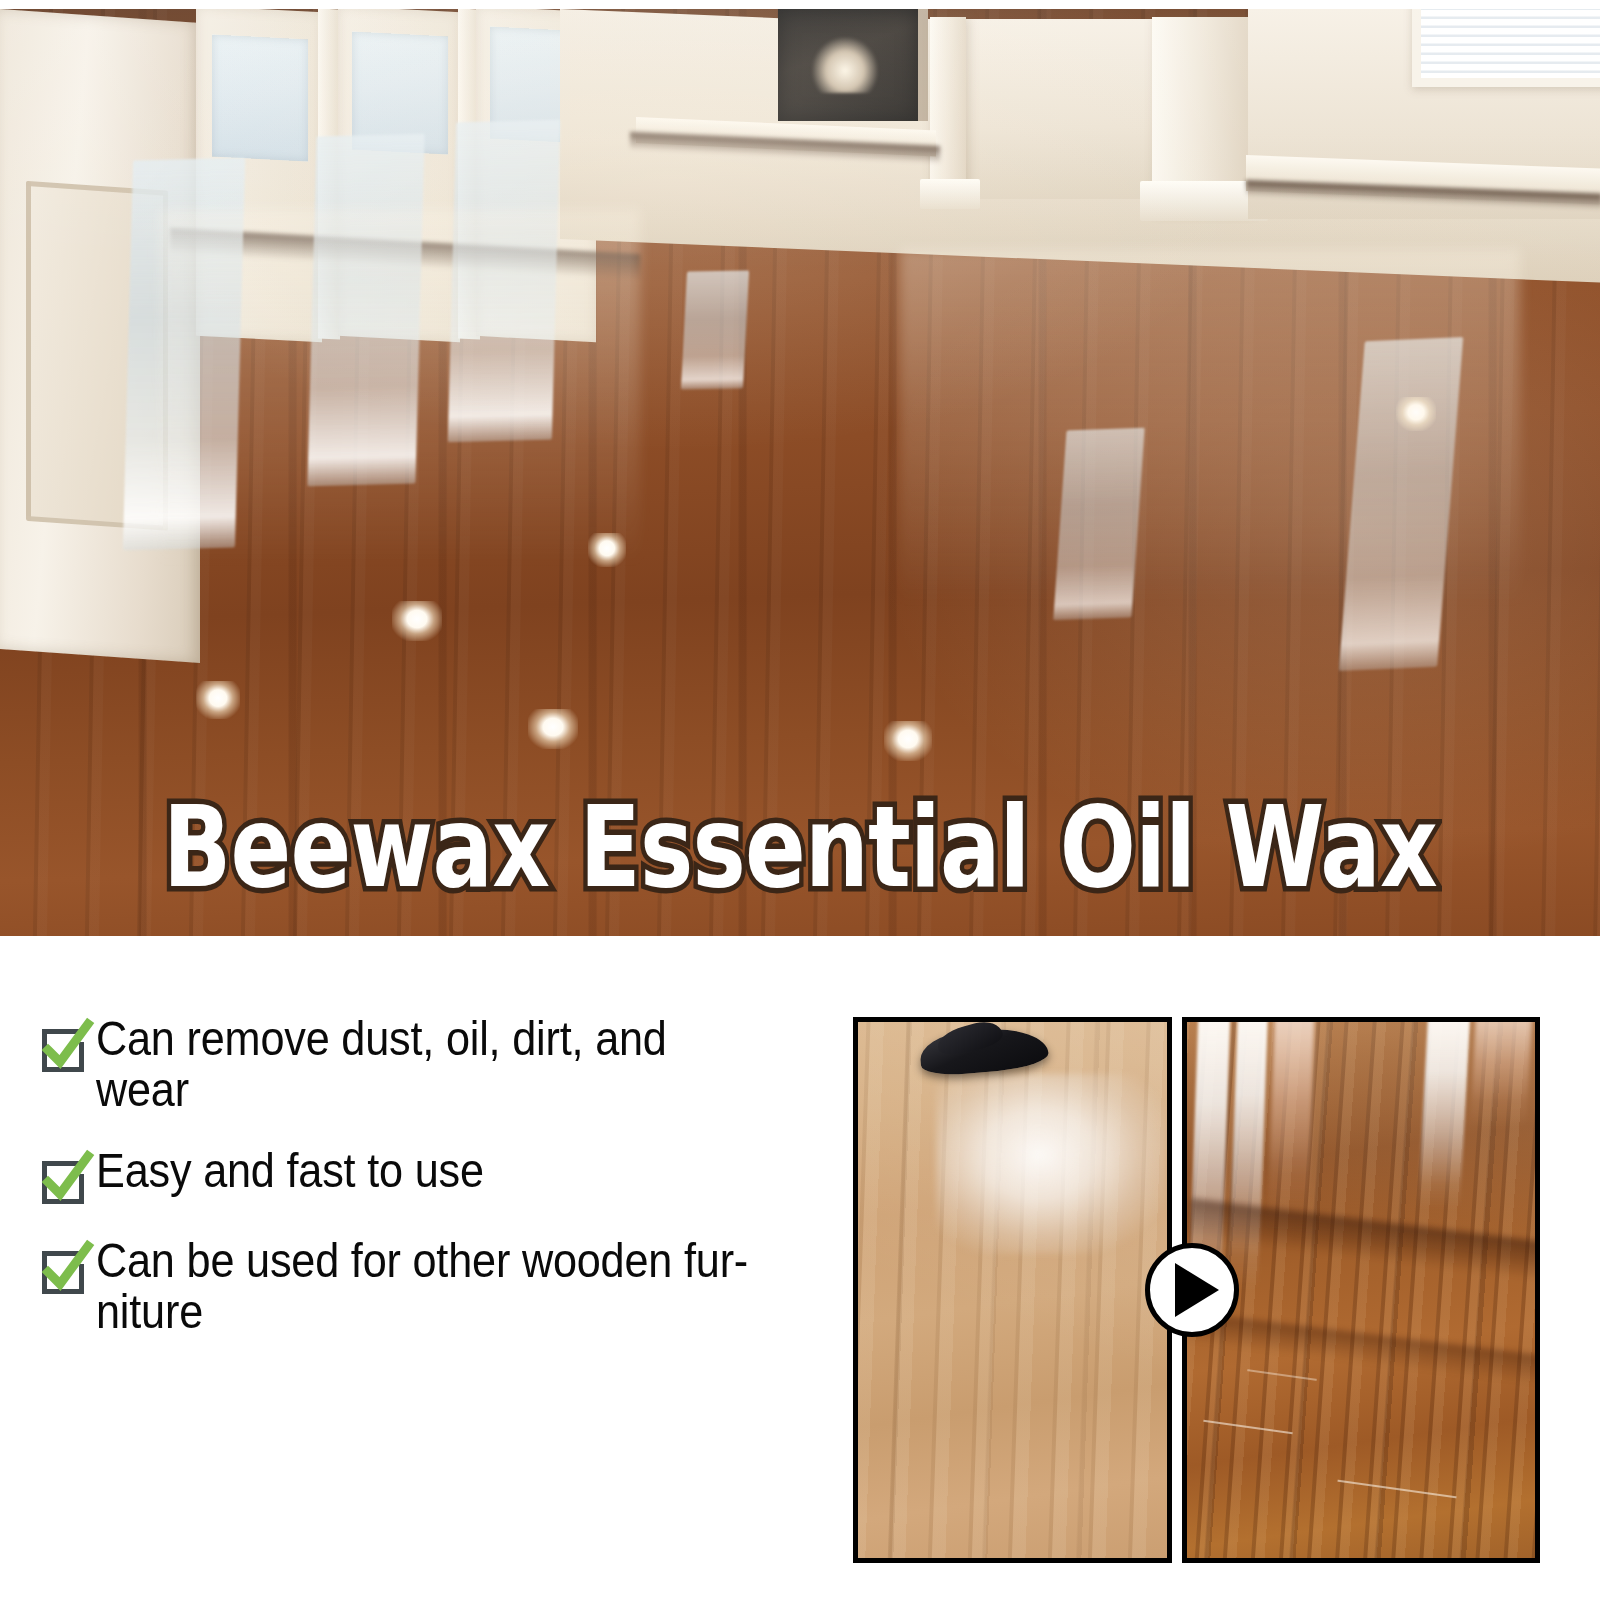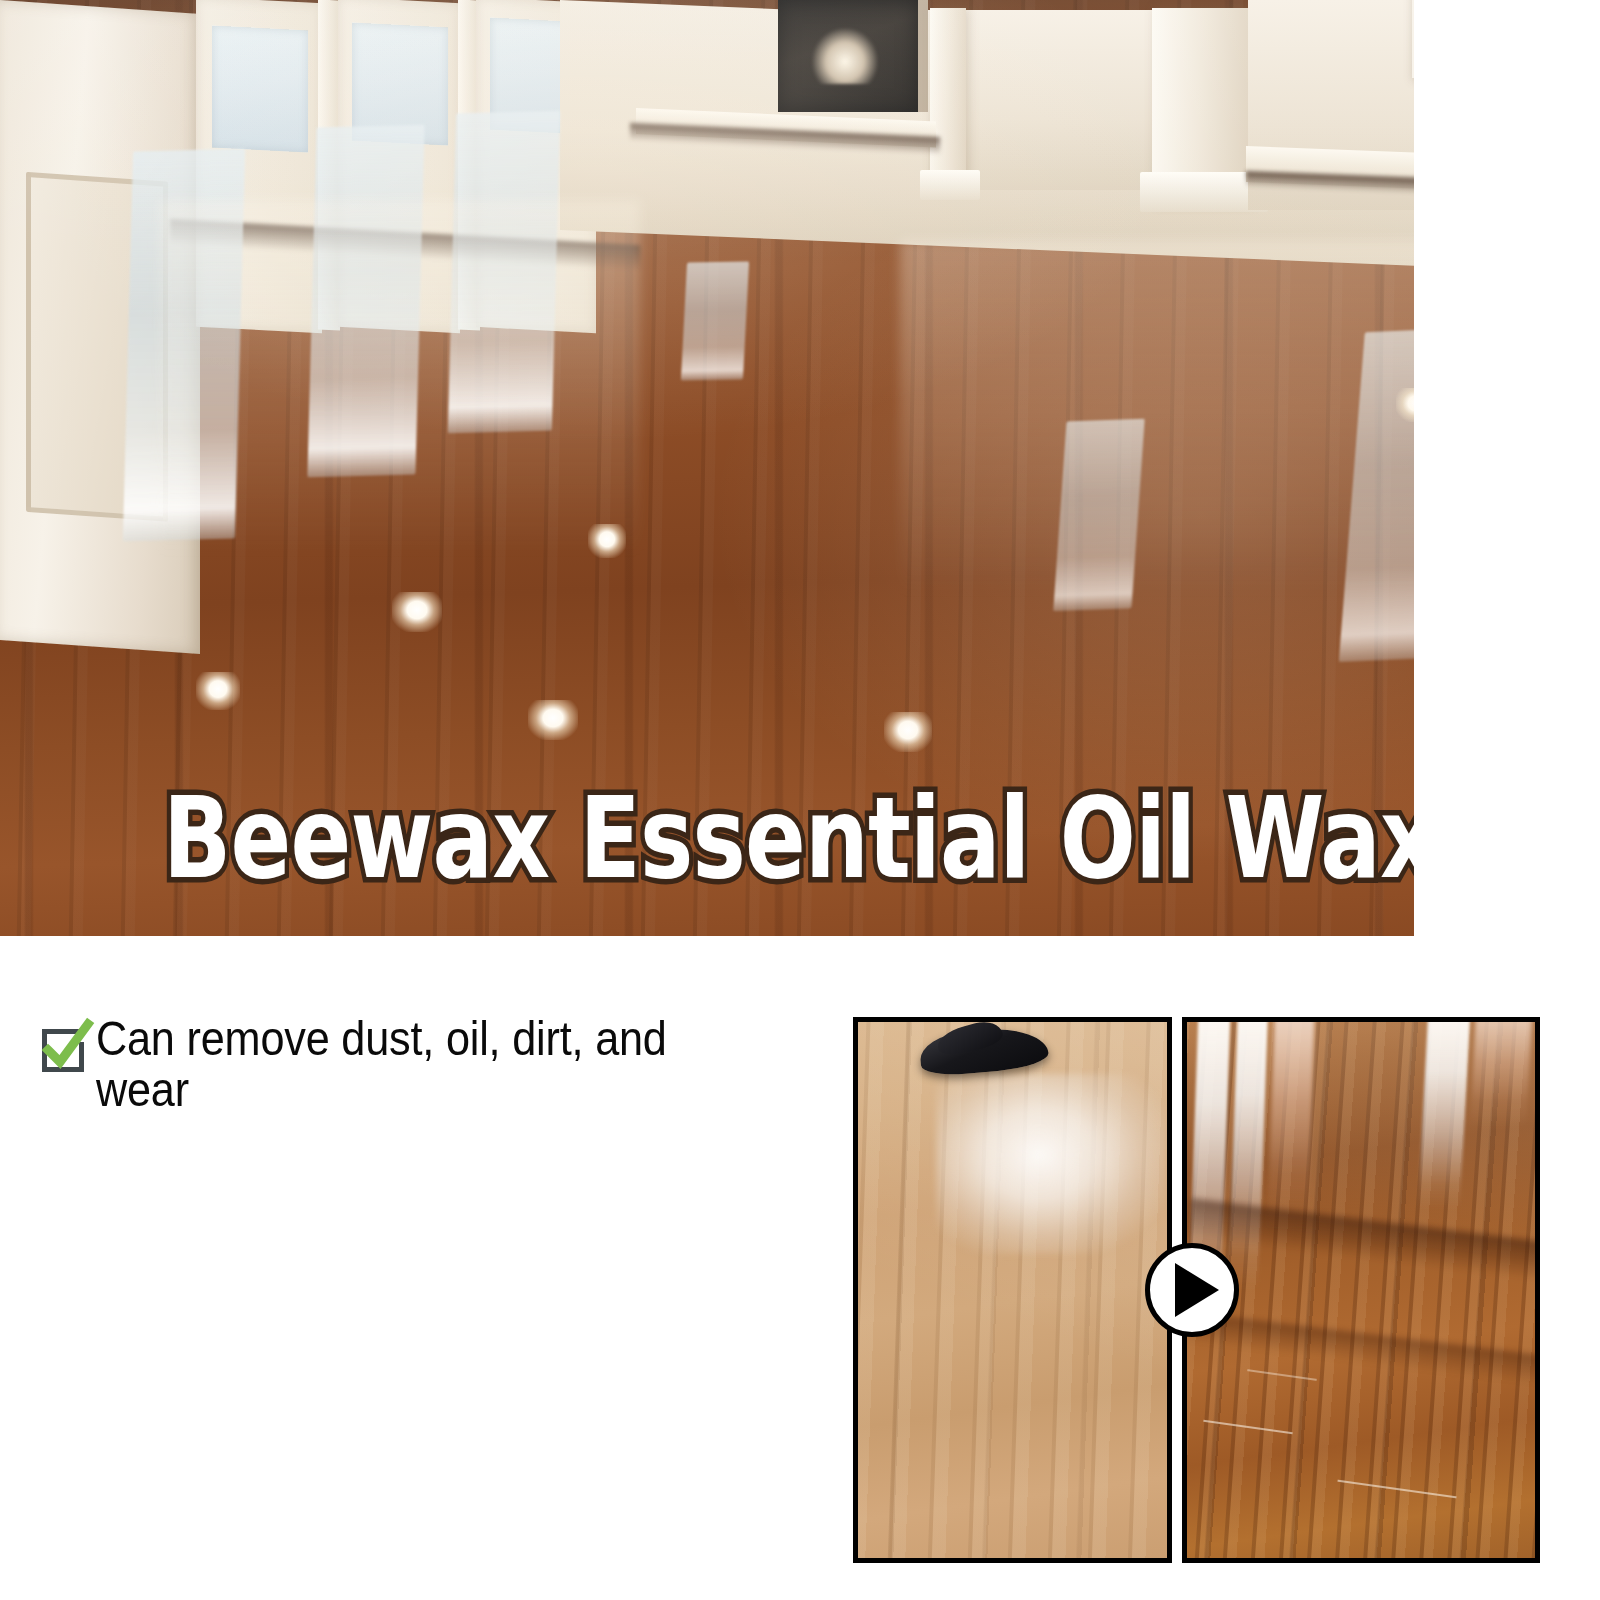--- a/index.html
+++ b/index.html
@@ -12,22 +12,22 @@
     background: #ffffff;
     font-family: "Liberation Sans", "DejaVu Sans", sans-serif;
     overflow: hidden;
     position: relative;
   }
 
   
   .hero {
     position: absolute;
     left: 0;
-    top: 0;
-    width: 1414px;
+    top: 9px;
+    width: 1600px;
     height: 936px;
     overflow: hidden;
     background: #4c1d95;
   }
 
   
   .floor {
     position: absolute;
     inset: 0;
     background:
@@ -508,21 +508,39 @@
     <div class="feature">
       <span class="cb">
         <svg viewBox="0 0 52 52">
           <path d="M4 7 H44 V12 H9 V45 H41 V20 H46 V50 H4 Z" fill="#40484C"></path>
           <path d="M10 28 L22 40 L50 2" fill="none" stroke="#7DBD4C" stroke-width="9" stroke-linecap="square"></path>
         </svg>
       </span>
       <span class="feature-text">Can remove dust, oil, dirt, and wear</span>
     </div>
 
-
+    <div class="feature">
+      <span class="cb">
+        <svg viewBox="0 0 52 52">
+          <path d="M4 7 H44 V12 H9 V45 H41 V20 H46 V50 H4 Z" fill="#40484C"></path>
+          <path d="M10 28 L22 40 L50 2" fill="none" stroke="#7DBD4C" stroke-width="9" stroke-linecap="square"></path>
+        </svg>
+      </span>
+      <span class="feature-text">Easy and fast to use</span>
+    </div>
+
+    <div class="feature">
+      <span class="cb">
+        <svg viewBox="0 0 52 52">
+          <path d="M4 7 H44 V12 H9 V45 H41 V20 H46 V50 H4 Z" fill="#40484C"></path>
+          <path d="M10 28 L22 40 L50 2" fill="none" stroke="#7DBD4C" stroke-width="9" stroke-linecap="square"></path>
+        </svg>
+      </span>
+      <span class="feature-text">Can be used for other wooden fur-niture</span>
+    </div>
 
   </div>
 
   <div class="ba-wrap">
 
     <div class="ba-panel ba-before">
       <div class="before-floor"></div>
       <div class="before-grain"></div>
       <div class="before-planks"></div>
       <div class="before-blob"></div>

